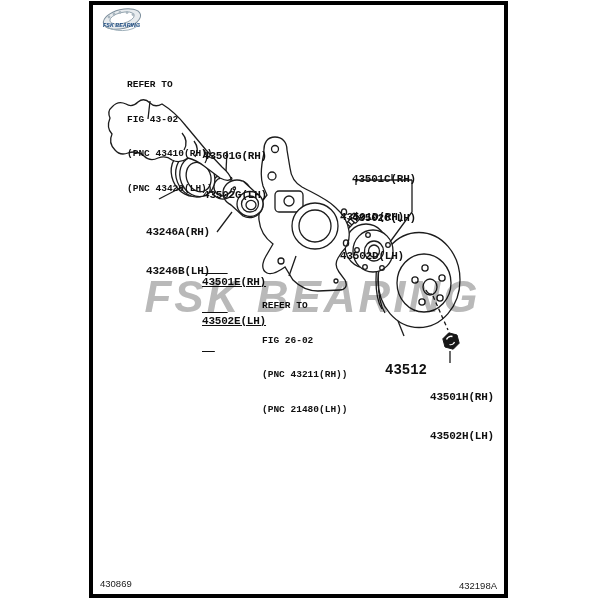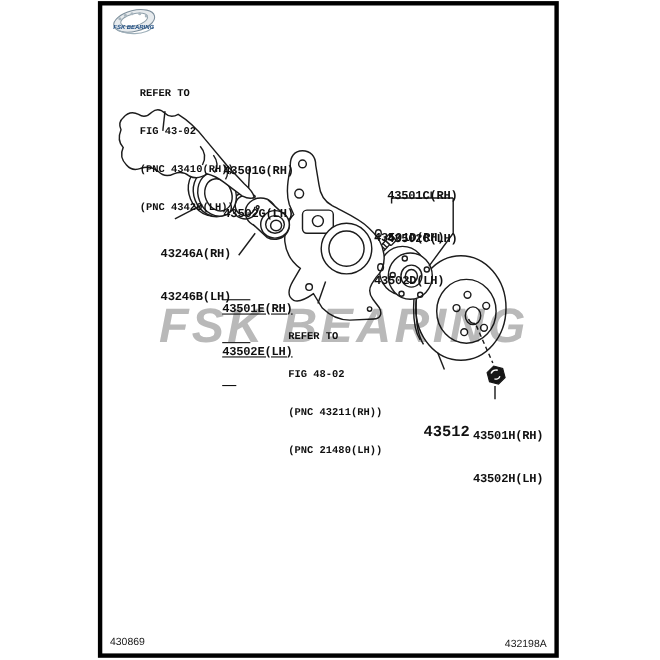--- a/index.html
+++ b/index.html
@@ -177,26 +177,26 @@
     <div>43502C(LH)</div>
   </div>
 
   <div class="pn" style="left:340px;top:185px;">
     <div>43501D(RH)</div>
     <div>43502D(LH)</div>
   </div>
 
   <div class="refer" style="left:262px;top:277px;">
     <div>REFER TO</div>
-    <div>FIG 48-02</div>
+    <div>FIG 26-02</div>
     <div>(PNC 43211(RH))</div>
     <div>(PNC 21480(LH))</div>
   </div>
 
-  <div class="pn-lg" style="left:385px;top:356px;">
+  <div class="pn-lg" style="left:385px;top:333px;">
     <div>43512</div>
   </div>
 
   <div class="pn" style="left:430px;top:365px;">
     <div>43501H(RH)</div>
     <div>43502H(LH)</div>
   </div>
 
   <div id="watermark">FSK BEARING</div>
 

